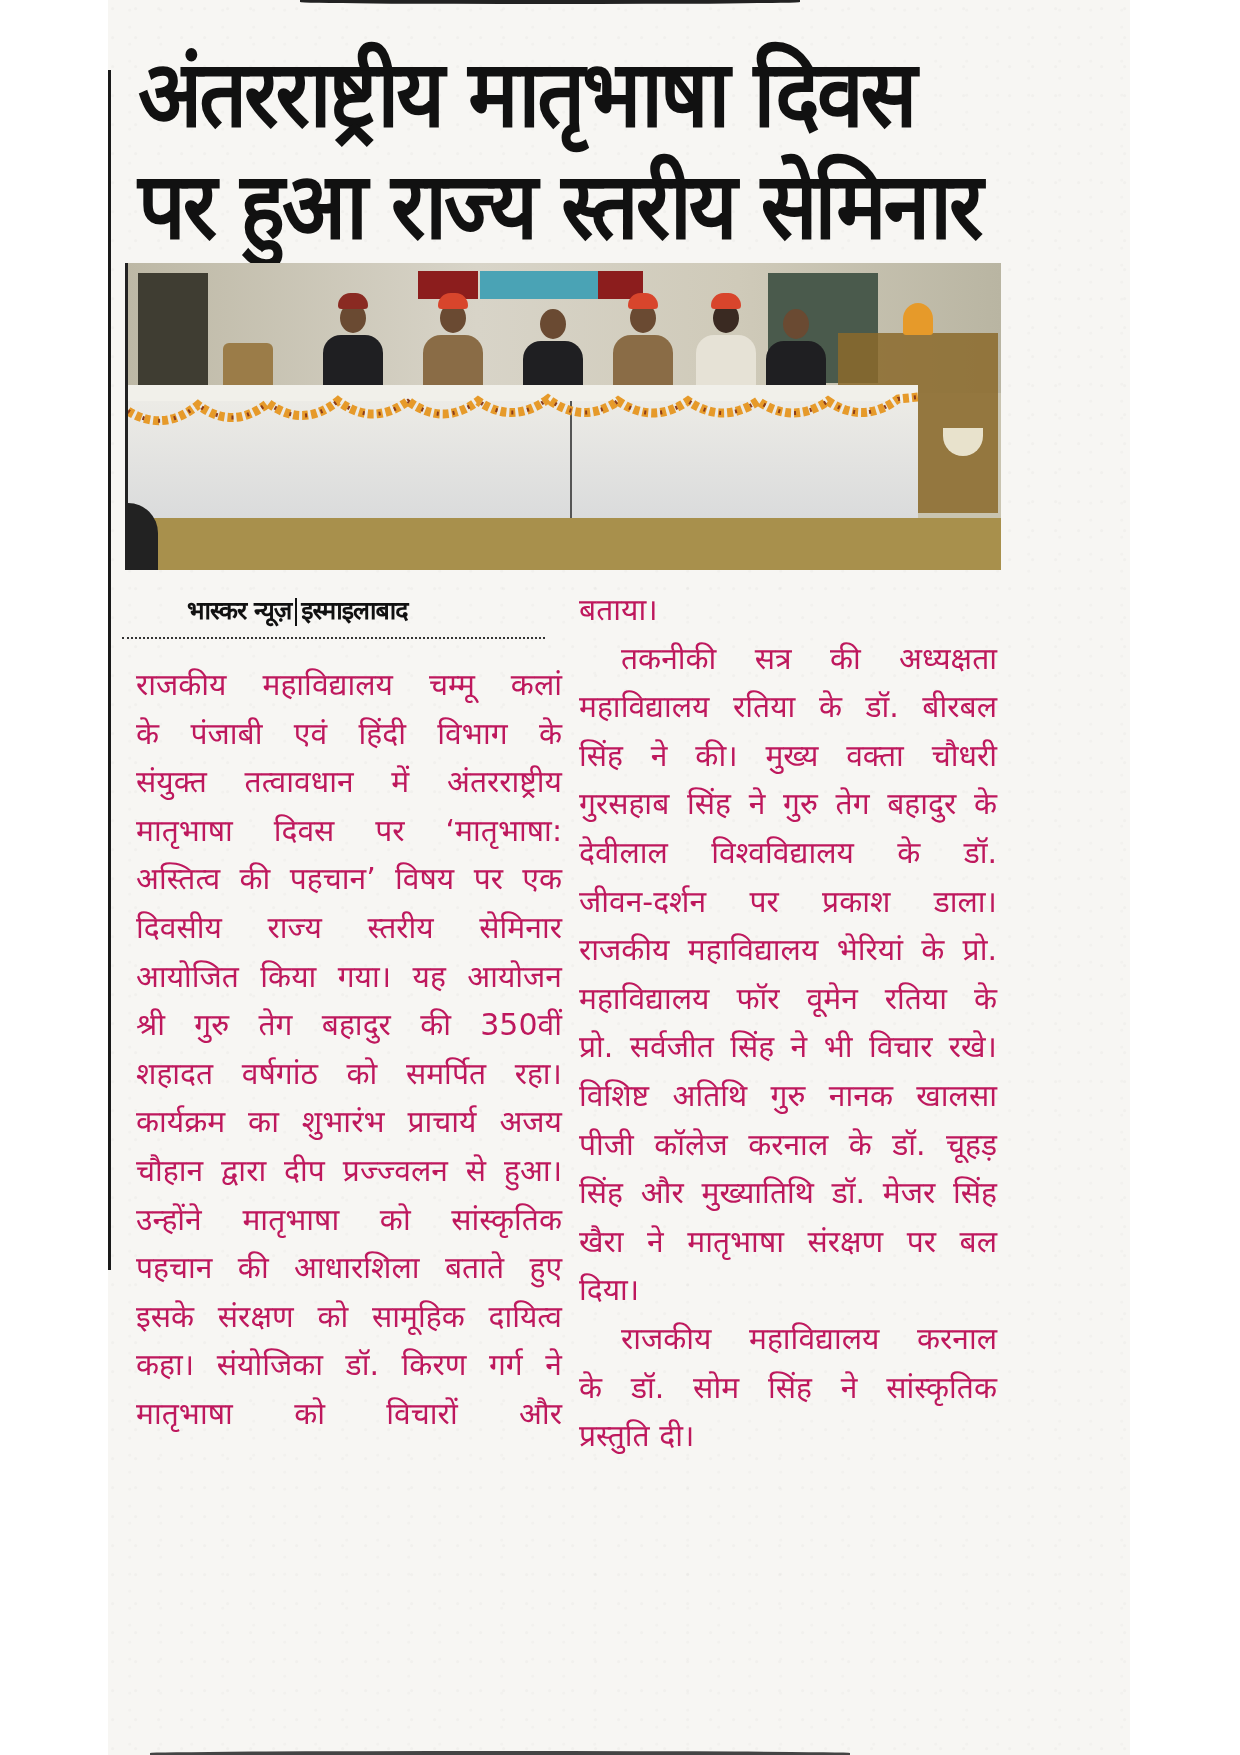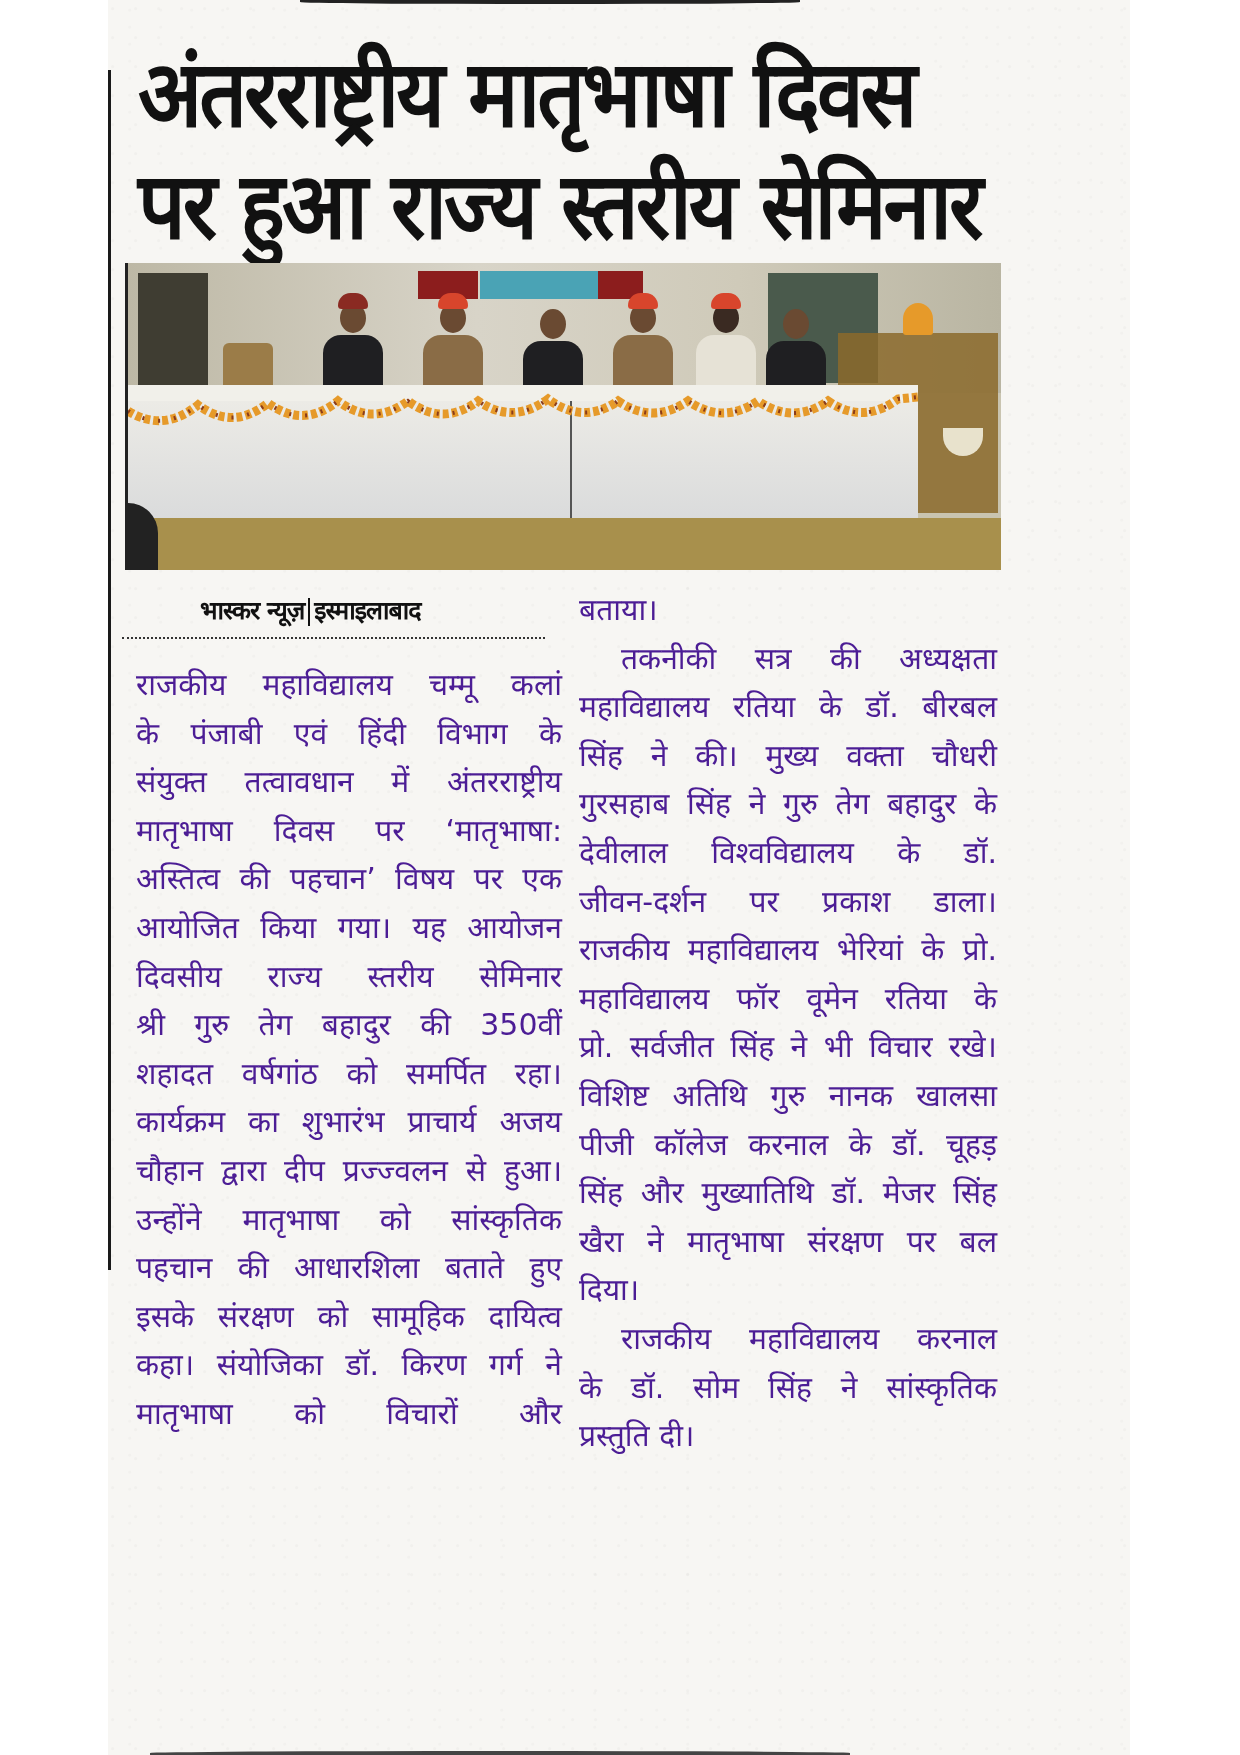--- a/index.html
+++ b/index.html
@@ -45,28 +45,28 @@
   .photo .table { position: absolute; left: 0; top: 138px; width: 790px; height: 125px; background: linear-gradient(180deg, #ecebe6, #d9dadb); }
   .photo .table-split { position: absolute; left: 442px; top: 138px; width: 2px; height: 125px; background: #555; }
   .photo .floor { position: absolute; left: 0; top: 255px; width: 100%; height: 52px; background: #a8904c; }
   .photo .floor-shadow { position: absolute; left: 0; top: 240px; width: 30px; height: 67px; background: #222; border-radius: 0 40px 0 0; }
   .photo .garland { position: absolute; left: 0; top: 128px; width: 790px; height: 40px; }
   .photo .side-table { position: absolute; left: 710px; top: 70px; width: 160px; height: 180px; background: #8b6a2c; opacity: 0.85; }
   .photo .pot { position: absolute; left: 815px; top: 165px; width: 40px; height: 28px; border-radius: 0 0 20px 20px; background: #e8e2cc; }
   .photo .flowers { position: absolute; left: 775px; top: 40px; width: 30px; height: 32px; border-radius: 50% 50% 10% 10%; background: #e69a2a; }
 
   .byline {
-    position: absolute; left: 200px; top: 592px; font-weight: bold; font-size: 25px; color: #111;
+    position: absolute; left: 187px; top: 592px; font-weight: bold; font-size: 25px; color: #111;
     letter-spacing: -1px; white-space: nowrap;
   }
   .byline .sep { display: inline-block; width: 2px; height: 28px; background: #111; vertical-align: middle; margin: 0 4px; }
   .dotted { position: absolute; left: 122px; top: 637px; width: 423px; border-top: 2px dotted #333; }
 
   .col {
-    position: absolute; font-family: "DejaVu Sans", sans-serif; color: #4c1d95;
+    position: absolute; font-family: "DejaVu Sans", sans-serif; color: #be185d;
     font-size: 30px; line-height: 48.6px; text-align: justify; text-align-last: justify;
   }
   .col .line { display: block; white-space: nowrap; text-align-last: justify; text-align: justify; height: 48.6px; }
   .col .line.last { text-align-last: left; }
   .col .line.indent { padding-left: 42px; }
   .col-left { left: 136px; top: 661px; width: 426px; }
   .col-right { left: 579px; top: 586px; width: 418px; }
 </style>
 </head>
 <body>
@@ -138,22 +138,22 @@
   <span>भास्कर न्यूज़</span><span class="sep"></span><span>इस्माइलाबाद</span>
 </div>
 <div class="dotted"></div>
 
 <div class="col col-left">
   <span class="line">राजकीय महाविद्यालय चम्मू कलां</span>
   <span class="line">के पंजाबी एवं हिंदी विभाग के</span>
   <span class="line">संयुक्त तत्वावधान में अंतरराष्ट्रीय</span>
   <span class="line">मातृभाषा दिवस पर ‘मातृभाषा:</span>
   <span class="line">अस्तित्व की पहचान’ विषय पर एक</span>
+  <span class="line">दिवसीय राज्य स्तरीय सेमिनार</span>
   <span class="line">आयोजित किया गया। यह आयोजन</span>
-  <span class="line">दिवसीय राज्य स्तरीय सेमिनार</span>
   <span class="line">श्री गुरु तेग बहादुर की 350वीं</span>
   <span class="line">शहादत वर्षगांठ को समर्पित रहा।</span>
   <span class="line">कार्यक्रम का शुभारंभ प्राचार्य अजय</span>
   <span class="line">चौहान द्वारा दीप प्रज्ज्वलन से हुआ।</span>
   <span class="line">उन्होंने मातृभाषा को सांस्कृतिक</span>
   <span class="line">पहचान की आधारशिला बताते हुए</span>
   <span class="line">इसके संरक्षण को सामूहिक दायित्व</span>
   <span class="line">कहा। संयोजिका डॉ. किरण गर्ग ने</span>
   <span class="line">मातृभाषा को विचारों और</span>
 </div>

